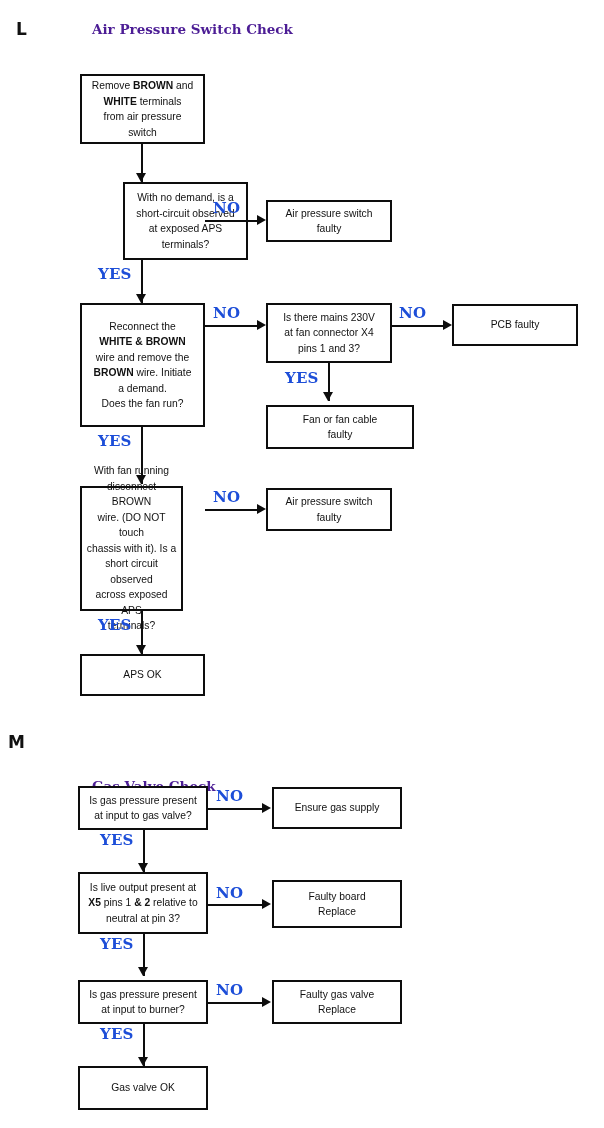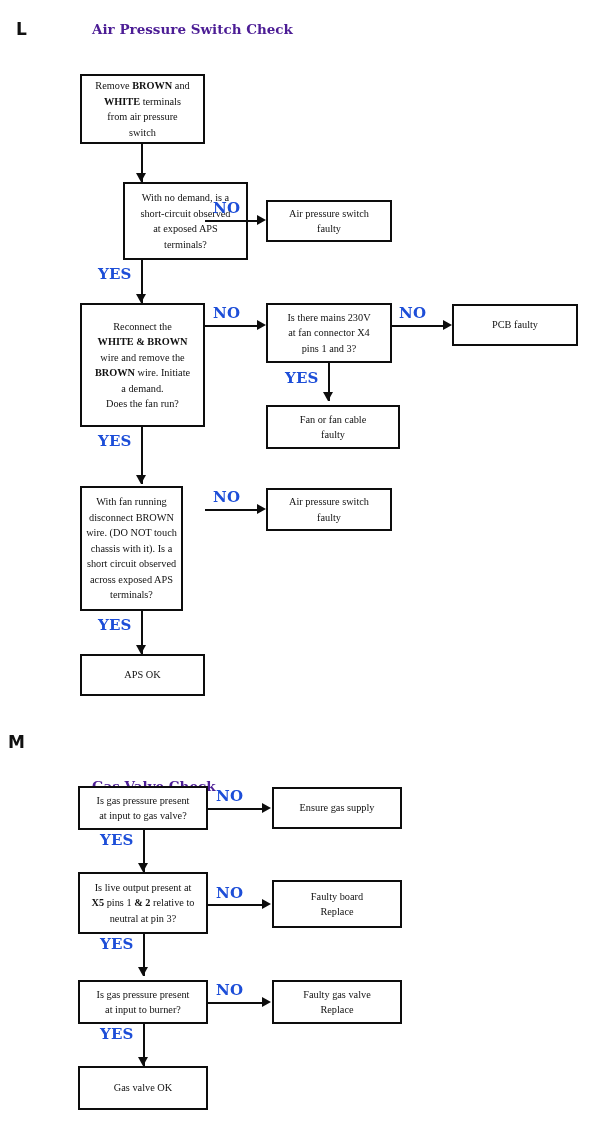--- a/index.html
+++ b/index.html
@@ -37,21 +37,21 @@
   }
   .node {
     position: absolute;
     box-sizing: border-box;
     border: 2.2px solid #0d0d0d;
     background: #ffffff;
     display: flex;
     align-items: center;
     justify-content: center;
     text-align: center;
-    font-family: Liberation Serif, serif;
+    font-family: Liberation Sans, sans-serif;
     font-size: 10.3px;
     line-height: 15.5px;
     color: #111111;
     padding: 16px 4px;
   }
   .node .inner { width: 100%; }
   .node b { font-weight: 700; }
   .label {
     position: absolute;
     font-family: "DejaVu Serif", serif;
@@ -134,21 +134,21 @@
   <div class="label" style="left:399px; top:304px;">NO</div>
 
   <div class="node" style="left:452px; top:304px; width:126px; height:42px;">
     <div class="inner">PCB faulty</div>
   </div>
 
   <div class="vline" style="left:328px; top:363px; height:38px;"></div>
   <div class="arrow-down" style="left:323px; top:392px;"></div>
   <div class="label" style="left:285px; top:369px;">YES</div>
 
-  <div class="node" style="left:266px; top:405px; width:134px; height:44px;justify-content:flex-end;">
+  <div class="node" style="left:266px; top:405px; width:148px; height:44px;justify-content:flex-end;">
     <div class="inner">Fan or fan cable<br>faulty</div>
   </div>
 
   <div class="vline" style="left:141px; top:427px; height:57px;"></div>
   <div class="arrow-down" style="left:136px; top:475px;"></div>
   <div class="label" style="left:98px; top:432px;">YES</div>
 
   <div class="node" style="left:80px; top:486px; width:103px; height:125px;">
     <div class="inner">With fan running<br>disconnect BROWN<br>wire. (DO NOT touch<br>chassis with it). Is a<br>short circuit observed<br>across exposed APS<br>terminals?</div>
   </div>

